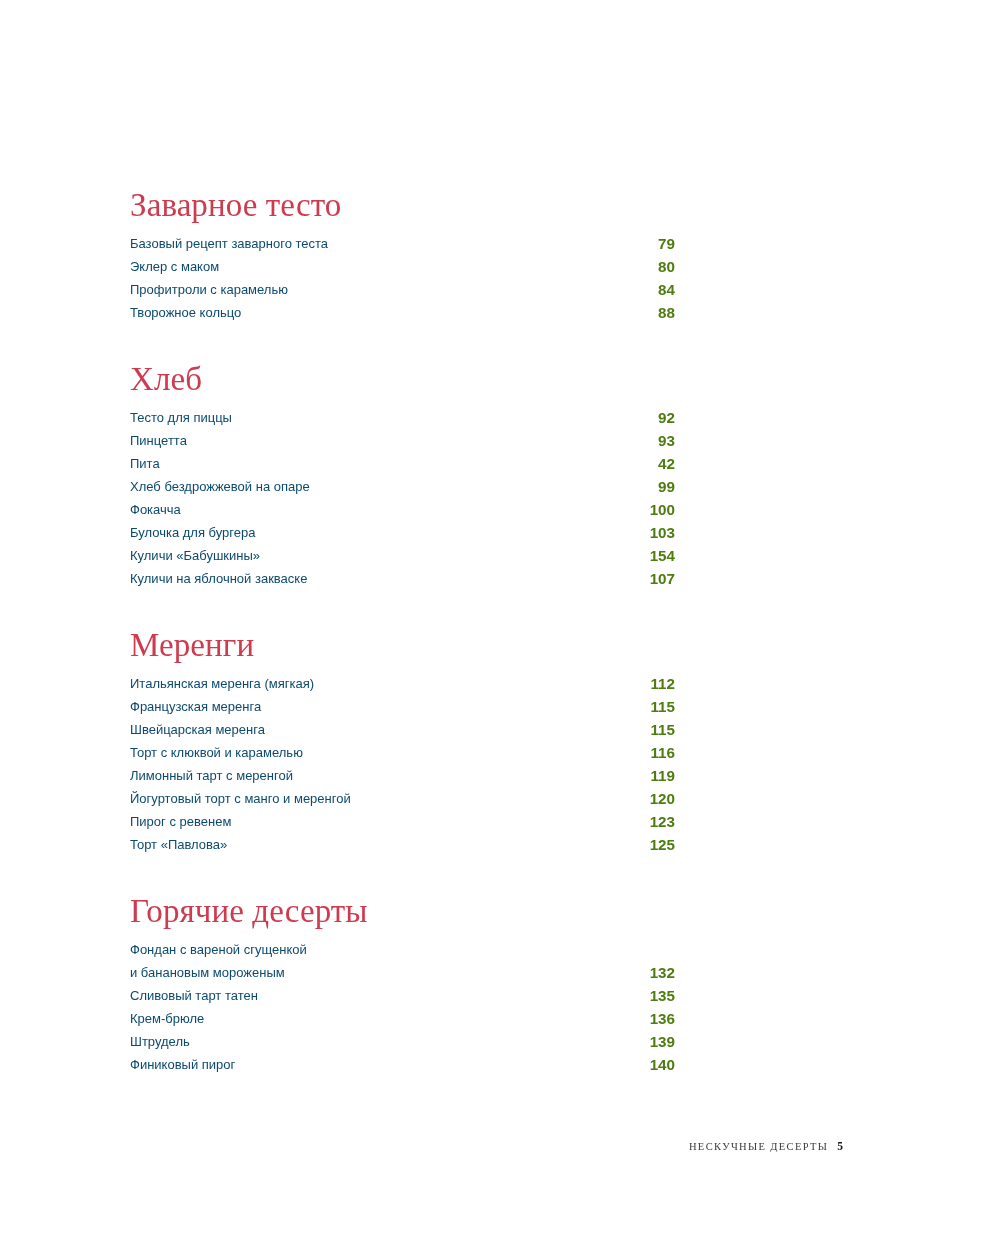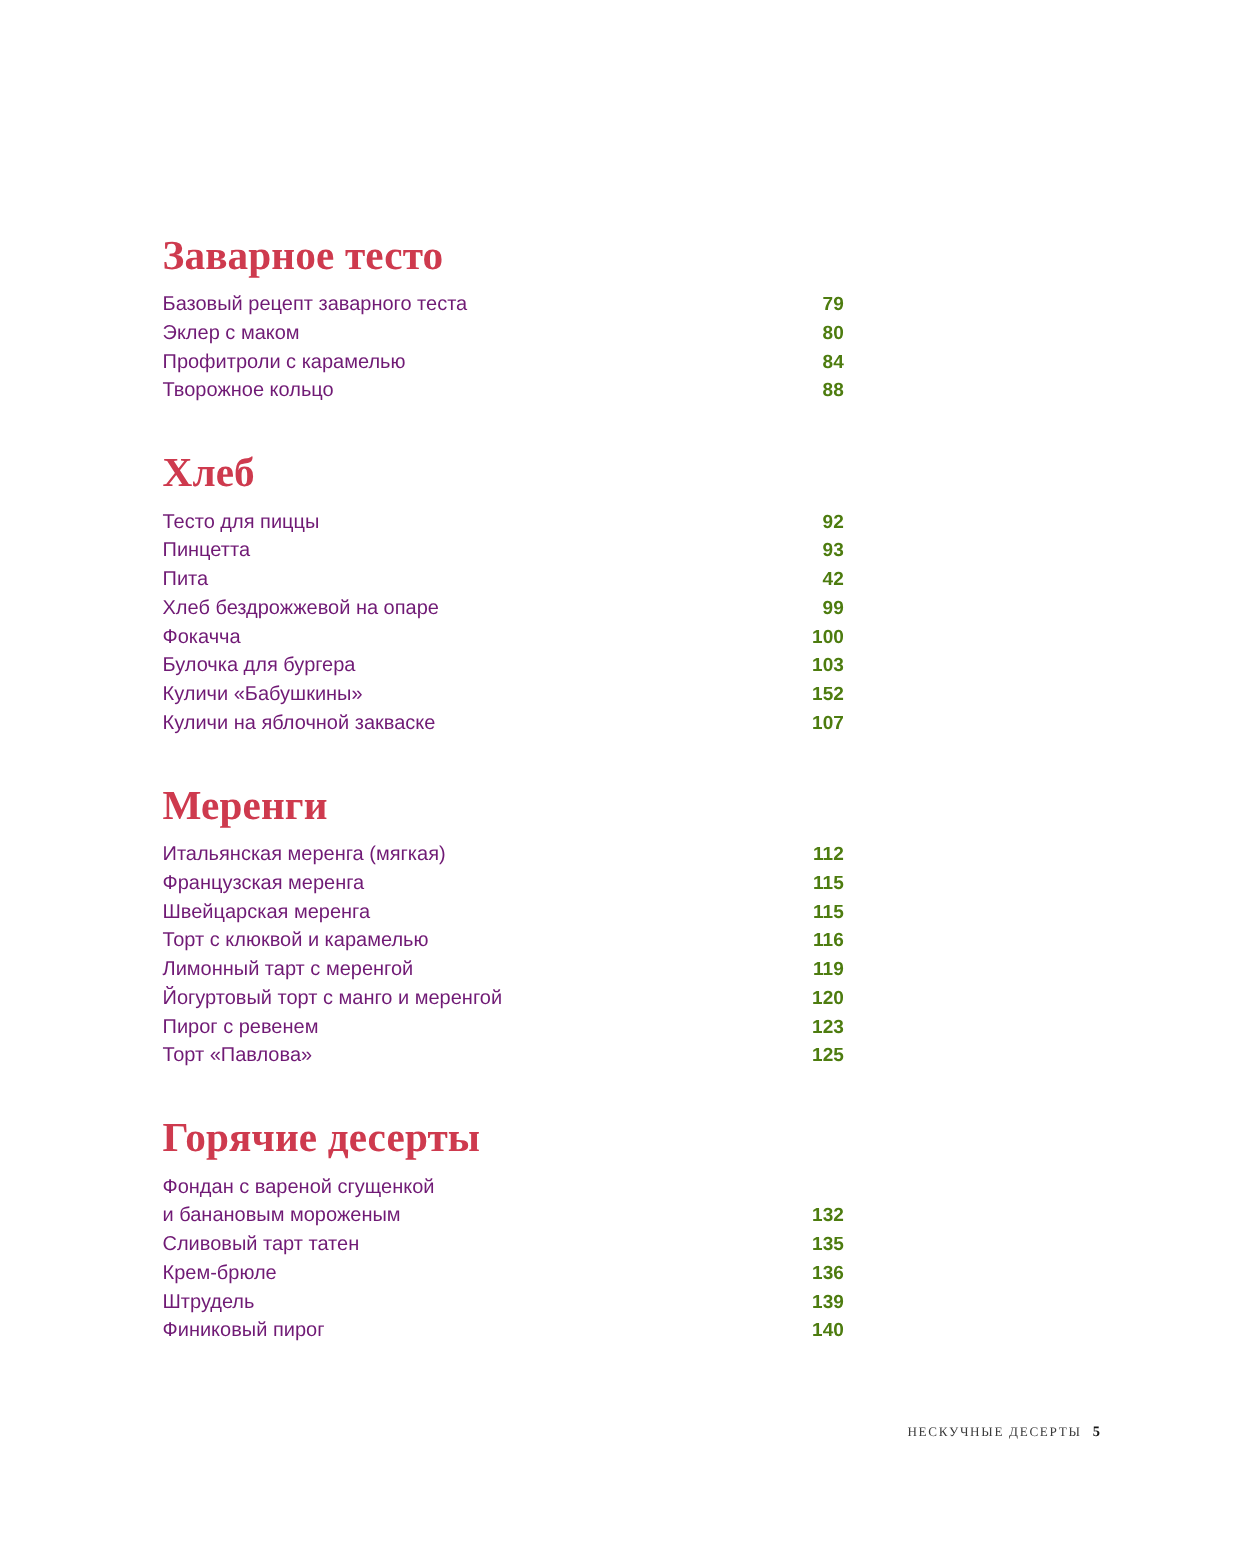--- a/index.html
+++ b/index.html
@@ -34,21 +34,21 @@
 
   .section {
     margin-bottom: 36px;
   }
   .section:last-child {
     margin-bottom: 0;
   }
 
   .section-heading {
     font-family: "Liberation Serif", serif;
-    font-weight: bold;
+    font-weight: normal;
     font-size: 33px;
     line-height: 38px;
     color: #ce3a4e;
     margin: 0 0 8px 0;
     letter-spacing: 0.1px;
     white-space: nowrap;
   }
 
   .entries {
     margin: 0;
@@ -60,23 +60,23 @@
     display: flex;
     align-items: flex-end;
     justify-content: space-between;
     font-size: 15.2px;
     line-height: 23px;
     color: #231f20;
   }
 
   .entry-title {
     font-family: "Liberation Sans", sans-serif;
-    font-size: 16px;
+    font-size: 13px;
     line-height: 23px;
-    color: #701a75;
+    color: #0c4a6e;
     white-space: pre-line;
     flex: 0 1 auto;
     padding-right: 12px;
   }
 
   .entry-page {
     font-family: "Liberation Sans", sans-serif;
     font-weight: bold;
     font-size: 15.2px;
     line-height: 23px;
@@ -92,21 +92,20 @@
     left: 0;
     top: 1139px;
     width: 843px;
     text-align: right;
     font-family: "Liberation Serif", serif;
     font-size: 10.5px;
     line-height: 14px;
     color: #3a3a3a;
     letter-spacing: 1.35px;
     white-space: nowrap;
-    margin-left: 37px;
   }
   .footer-title {
     font-family: "Liberation Serif", serif;
   }
   .footer-pagenum {
     font-family: "Liberation Serif", serif;
     font-weight: bold;
     font-size: 11.5px;
     letter-spacing: 0;
     color: #161616;
@@ -162,21 +161,21 @@
           <li class="entry">
             <span class="entry-title">Фокачча</span>
             <span class="entry-page">100</span>
           </li>
           <li class="entry">
             <span class="entry-title">Булочка для бургера</span>
             <span class="entry-page">103</span>
           </li>
           <li class="entry">
             <span class="entry-title">Куличи «Бабушкины»</span>
-            <span class="entry-page">152</span>
+            <span class="entry-page">154</span>
           </li>
           <li class="entry">
             <span class="entry-title">Куличи на яблочной закваске</span>
             <span class="entry-page">107</span>
           </li>
         </ul>
       </div>
       <div class="section">
         <h2 class="section-heading">Меренги</h2>
         <ul class="entries">

